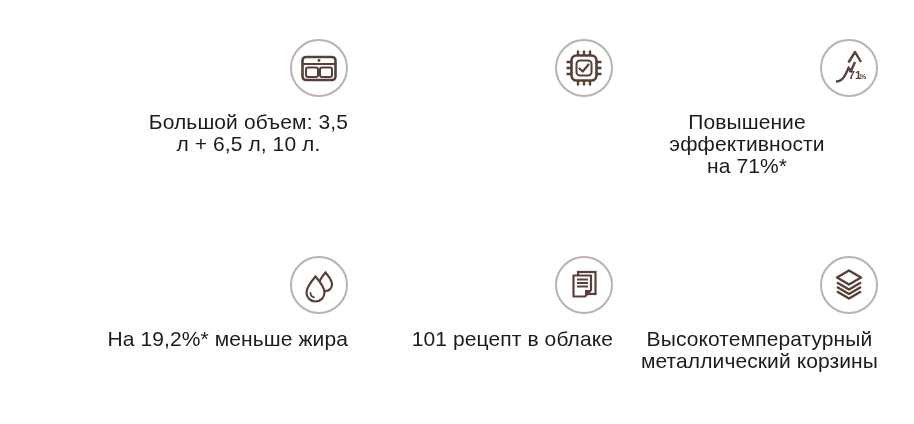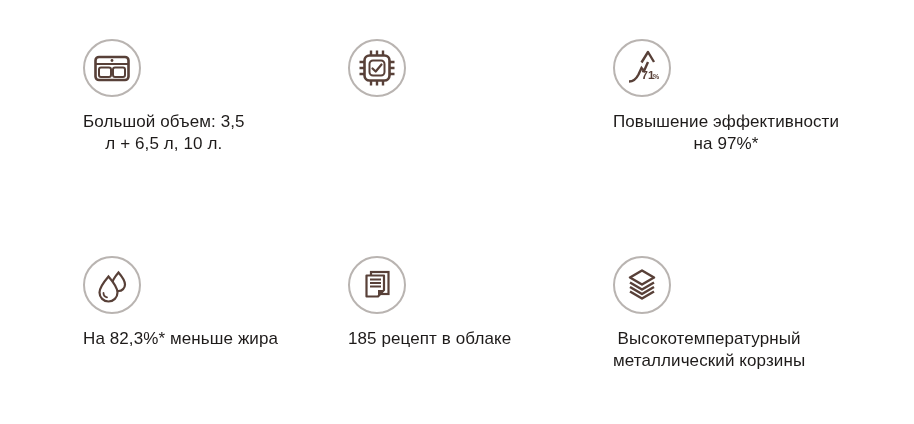--- a/index.html
+++ b/index.html
@@ -16,35 +16,35 @@
     overflow: hidden;
   }
   .canvas { position: relative; width: 914px; height: 424px; }
   .features {
     position: absolute; left: 83px; top: 39px;
     display: grid;
     grid-template-columns: repeat(3, 265px);
     grid-template-rows: 217px auto;
   }
   .feature {
-    display: flex; flex-direction: column; align-items: flex-start;
+    display: flex; flex-direction: column; align-items: flex-end;
     text-align: center;
   }
   .icon-circle {
     width: 58px; height: 58px;
     border: 2px solid var(--circle-color);
     border-radius: 50%;
     display: flex; align-items: center; justify-content: center;
     margin-bottom: 14px;
     background: #fff;
     flex: 0 0 auto;
   }
   .icon-circle svg { display: block; color: var(--icon-color); }
   .feature-text {
-    font-size: 17px;
+    font-size: 21px;
     line-height: 22px;
     font-weight: 500;
     color: var(--text-color);
     white-space: pre-line;
     letter-spacing: 0.1px;
     max-width: 262px;
   }
   .svg-num { font-family: "Liberation Sans", sans-serif; font-weight: 700; }
 </style>
 </head>
@@ -81,44 +81,44 @@
     <div class="feature">
       <div class="icon-circle">
         <svg width="40" height="40" viewBox="0 0 40 40" fill="none" stroke="currentColor">
           <path d="M7 33.5 C12 33.5 14.5 30.5 16.5 26.5 L19.5 20 L22 23 L26 14" stroke-width="2.4"></path>
           <path d="M19.5 14.5 L26 4 L32 14" stroke-width="2.4" stroke-linejoin="round"></path>
           <text class="svg-num" x="19.5" y="31" font-size="11.5" fill="currentColor" stroke="none">71</text>
           <text class="svg-num" x="31" y="31" font-size="7" fill="currentColor" stroke="none">%</text>
         </svg>
       </div>
       <p class="feature-text">Повышение эффективности
-на 97%*</p>
+на 71%*</p>
     </div>
 
     <div class="feature">
       <div class="icon-circle">
         <svg width="40" height="40" viewBox="0 0 40 40" fill="none" stroke="currentColor">
           <path d="M26.5 7.5 C26.5 7.5 20 15 20 19.5 C20 23.1 22.9 26 26.5 26 C30.1 26 33 23.1 33 19.5 C33 15 26.5 7.5 26.5 7.5 Z" stroke-width="2.2"></path>
           <path d="M16.5 11.5 C16.5 11.5 7.5 22 7.5 27.5 C7.5 32.5 11.5 36.5 16.5 36.5 C21.5 36.5 25.5 32.5 25.5 27.5 C25.5 22 16.5 11.5 16.5 11.5 Z" fill="#ffffff" stroke-width="2.2"></path>
           <path d="M11.5 28 C11.5 30.2 13 32 15 32.3" stroke-width="1.8" stroke-linecap="round"></path>
         </svg>
       </div>
-      <p class="feature-text">На 82,3%* меньше жира</p>
+      <p class="feature-text">На 19,2%* меньше жира</p>
     </div>
 
     <div class="feature">
       <div class="icon-circle">
         <svg width="40" height="40" viewBox="0 0 40 40" fill="none" stroke="currentColor">
           <rect x="14" y="7" width="17.5" height="22" fill="#ffffff" stroke-width="2.2"></rect>
           <path d="M9.5 10.5 H27 V25 L21 31.5 H9.5 Z" fill="#ffffff" stroke-width="2.2" stroke-linejoin="round"></path>
           <path d="M27 25 L21 25 L21 31.5 Z" fill="currentColor" stroke="none"></path>
           <path d="M13 14.5 H24 M13 18 H24 M13 21.5 H24" stroke-width="1.8"></path>
         </svg>
       </div>
-      <p class="feature-text">185 рецепт в облаке</p>
+      <p class="feature-text">101 рецепт в облаке</p>
     </div>
 
     <div class="feature">
       <div class="icon-circle">
         <svg width="40" height="40" viewBox="0 0 40 40" fill="none" stroke="currentColor">
           <path d="M20 5.5 L32 12.5 L20 19.5 L8 12.5 Z" stroke-width="2.5" stroke-linejoin="round"></path>
           <path d="M8 17.5 L20 24.5 L32 17.5" stroke-width="2.5" stroke-linejoin="round"></path>
           <path d="M8 22 L20 29 L32 22" stroke-width="2.5" stroke-linejoin="round"></path>
           <path d="M8 26.5 L20 33.5 L32 26.5" stroke-width="2.5" stroke-linejoin="round"></path>
         </svg>

